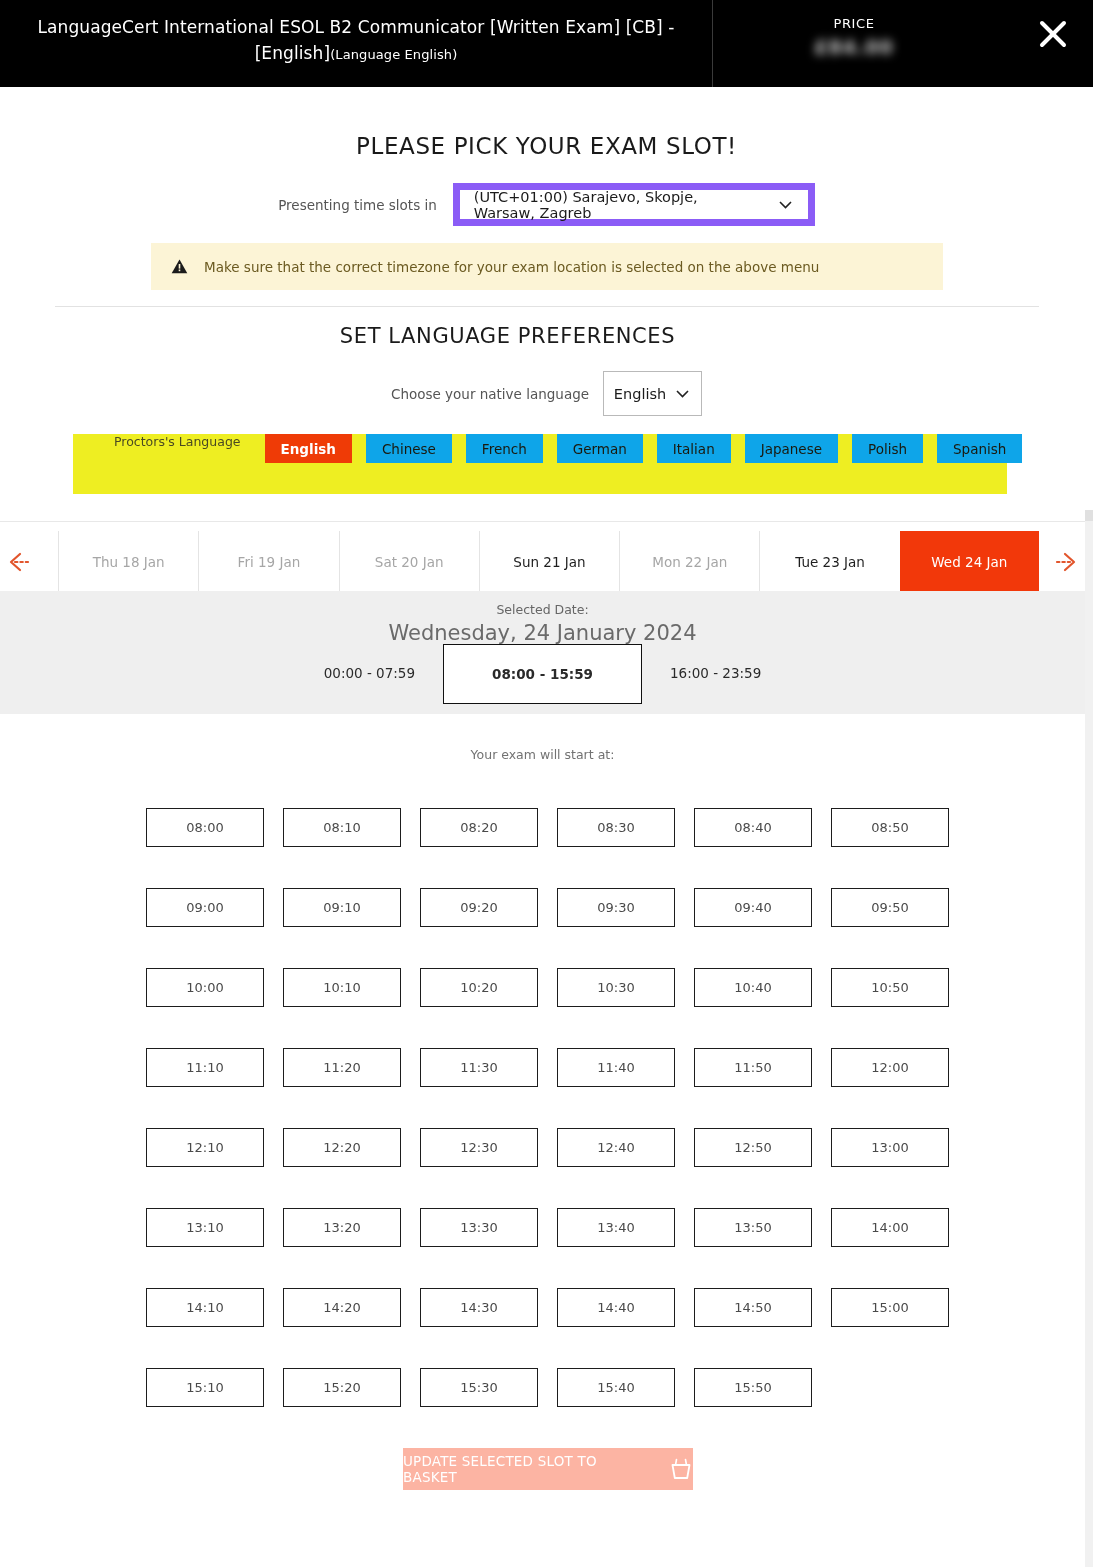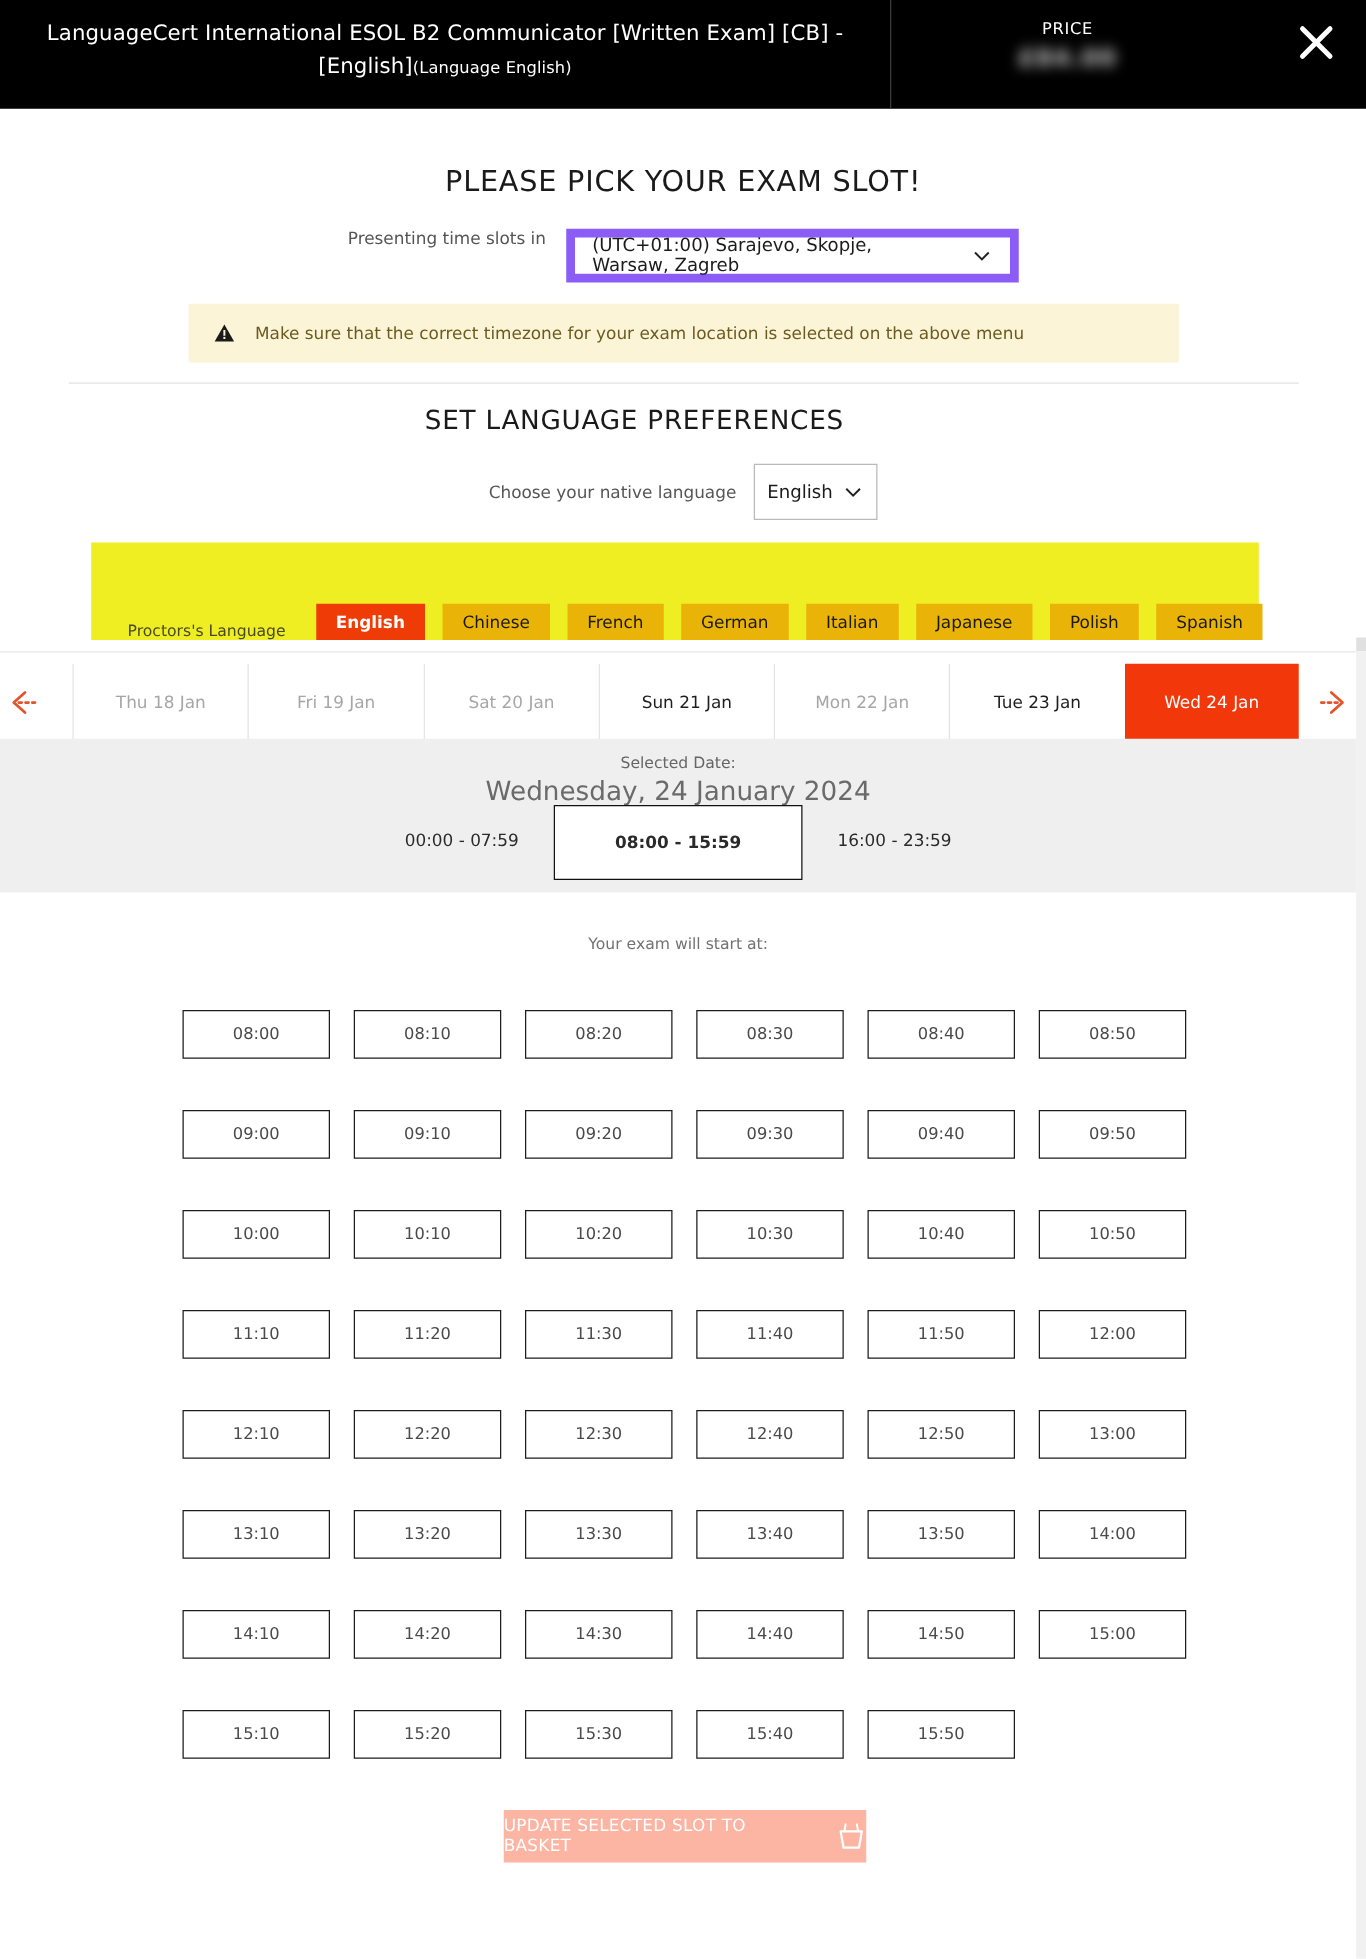--- a/index.html
+++ b/index.html
@@ -86,21 +86,21 @@
     font-size: 23px;
     font-weight: 400;
     letter-spacing: 0.6px;
     color: #1a1a1a;
   }
 
   .tz-row {
     position: absolute;
     top: 183px; left: 0; width: 1093px;
     display: flex;
-    align-items: flex-start;
+    align-items: center;
     justify-content: center;
   }
   .tz-label {
     font-size: 13.5px;
     color: #555555;
     margin-right: 16px;
   }
   .tz-select {
     width: 362px;
     height: 43px;
@@ -175,35 +175,35 @@
     display: flex;
     align-items: center;
     justify-content: center;
     cursor: pointer;
   }
   .native-select-value { font-size: 14.5px; color: #1b1b1b; }
 
   .proctor-bar {
     position: absolute;
     top: 434px; left: 73px;
-    width: 934px; height: 78px;
+    width: 934px; height: 60px;
     background: #eeee22;
     display: flex;
-    align-items: flex-end;
-    padding-left: 29px;
+    align-items: flex-start;
+    padding-left: 41px;
   }
   .proctor-label {
     font-size: 12.5px;
     color: #4a4a22;
     margin-right: 24px;
     white-space: nowrap;
   }
   .proctor-btn {
     height: 29px;
-    background: #eab308;
+    background: #0ea5e9;
     color: #1a1a0f;
     font-size: 13.5px;
     display: flex;
     align-items: center;
     justify-content: center;
     padding: 0 16px;
     margin-right: 14px;
     cursor: pointer;
     white-space: nowrap;
   }

